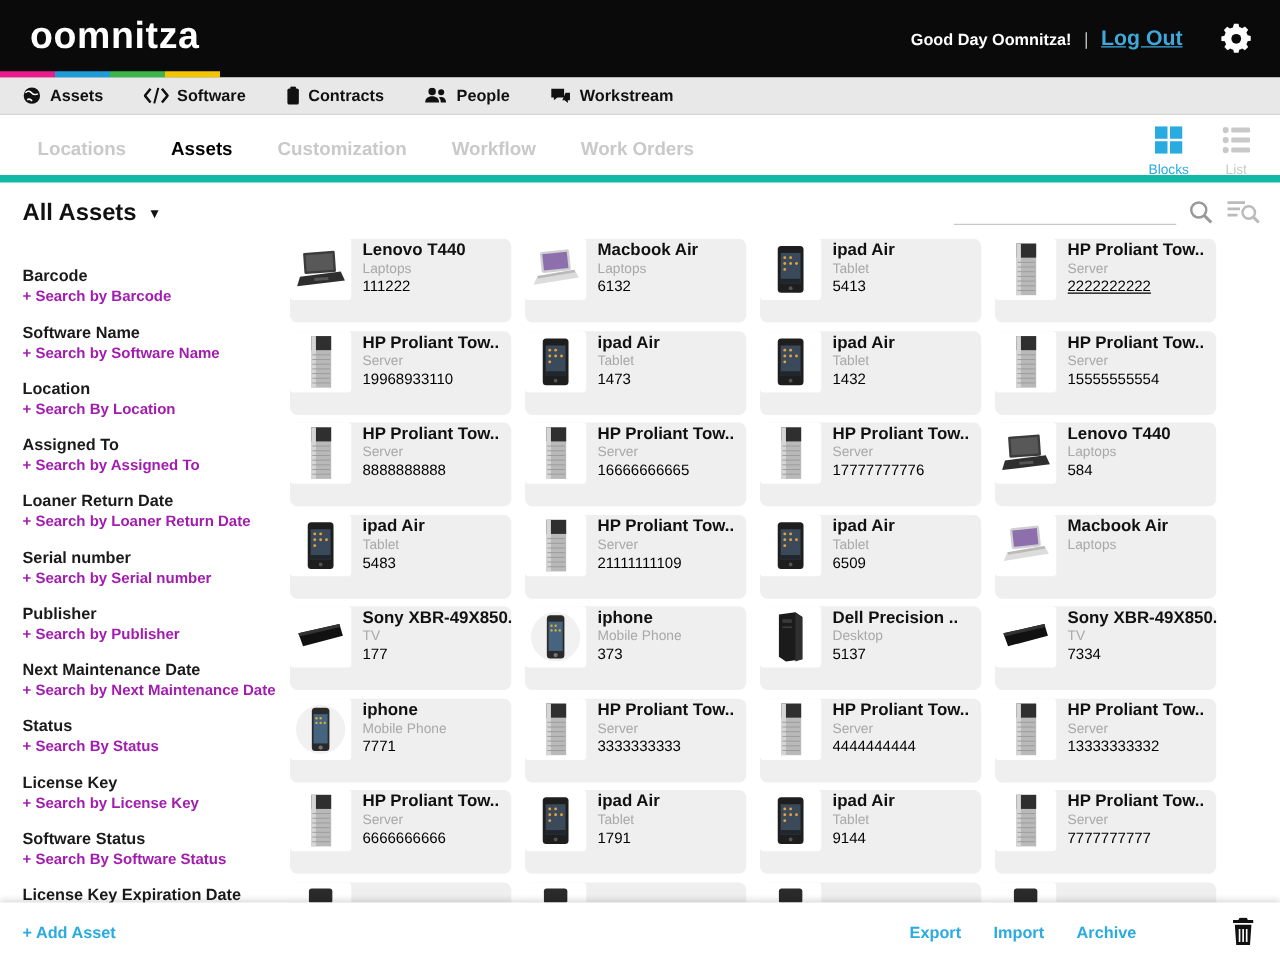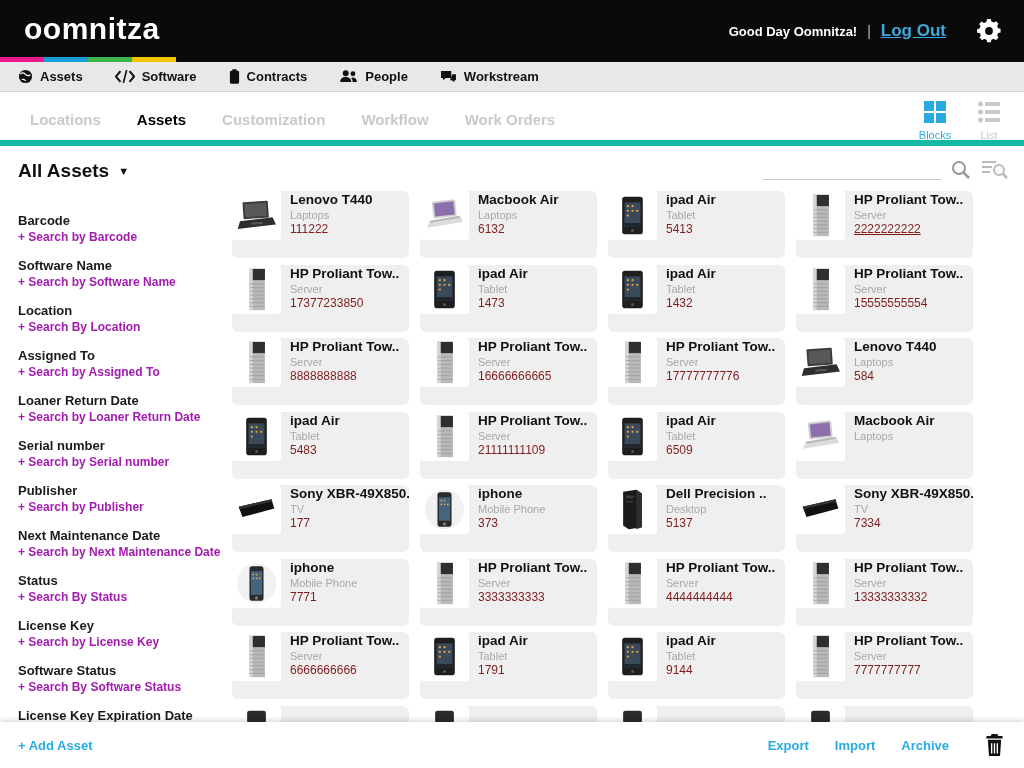--- a/index.html
+++ b/index.html
@@ -58,26 +58,26 @@
   
   .grid-clip { position:absolute; left:232px; top:191px; width:745px; height:531px; overflow:hidden; }
   .grid { display:grid; grid-template-columns:repeat(4,177px); column-gap:11px; row-gap:6.5px; }
   .card { width:177px; height:67px; background:#efefef; border-radius:6px; padding:0;
     display:flex; gap:9px; cursor:pointer; }
   .thumb { width:49px; height:49px; background:#fff; border-radius:3px; flex:none;
     display:flex; align-items:center; justify-content:center; overflow:hidden; }
   .cinfo { overflow:hidden; padding-top:1px; }
   .cname { font-size:13.5px; font-weight:bold; color:#111; white-space:nowrap; overflow:hidden; line-height:16px; }
   .ccat { font-size:11px; color:#a8a8a8; line-height:14px; white-space:nowrap; }
-  .cid { font-size:12px; color:#7f1d1d; line-height:15px; white-space:nowrap; }
+  .cid { font-size:12px; color:#000000; line-height:15px; white-space:nowrap; }
   .cid.ul { text-decoration:underline; }
 
   
   .footer { position:absolute; left:0; top:722px; width:1024px; height:46px; background:#fff;
-    box-shadow:0 -2px 5px rgba(0,0,0,.15); display:flex; align-items:center; }
+    box-shadow:0 -2px 5px rgba(0,0,0,.15); display:flex; align-items:center;gap:40px; }
   .add-asset { margin-left:18px; font-size:13px; font-weight:bold; color:#29abe2; cursor:pointer; }
   .factions { margin-left:auto; display:flex; gap:26px; align-items:center; }
   .faction { font-size:13px; font-weight:bold; color:#29abe2; cursor:pointer; }
   .trash { margin-left:36px; margin-right:20px; cursor:pointer; display:flex; }
 </style>
 </head>
 <body>
 
 <div class="page">
 
@@ -342,21 +342,21 @@
               <rect x="16" y="2" width="17" height="12" fill="#2f2f2f"></rect>
               <rect x="16" y="2" width="4" height="44" fill="#d6d6d6"></rect>
               <g stroke="#9a9a9a" stroke-width="0.8">
                 <path d="M17 18h15M17 22h15M17 26h15M17 30h15M17 34h15M17 38h15M17 42h15"></path>
               </g>
             </svg>
           </div>
     <div class="cinfo">
       <div class="cname">HP Proliant Tow..</div>
       <div class="ccat">Server</div>
-      <div class="cid">17377233850</div>
+      <div class="cid">19968933110</div>
     </div>
   </div>
         <div class="card">
     <div class="thumb">
             <svg viewBox="0 0 48 48" width="45" height="45">
               <rect x="13" y="4" width="22" height="40" rx="3" fill="#1e1e1e"></rect>
               <rect x="15.5" y="10" width="17" height="26" fill="#3a4a5a"></rect>
               <g fill="#e8a33d">
                 <circle cx="19" cy="14" r="1.2"></circle>
                 <circle cx="24" cy="14" r="1.2"></circle>

